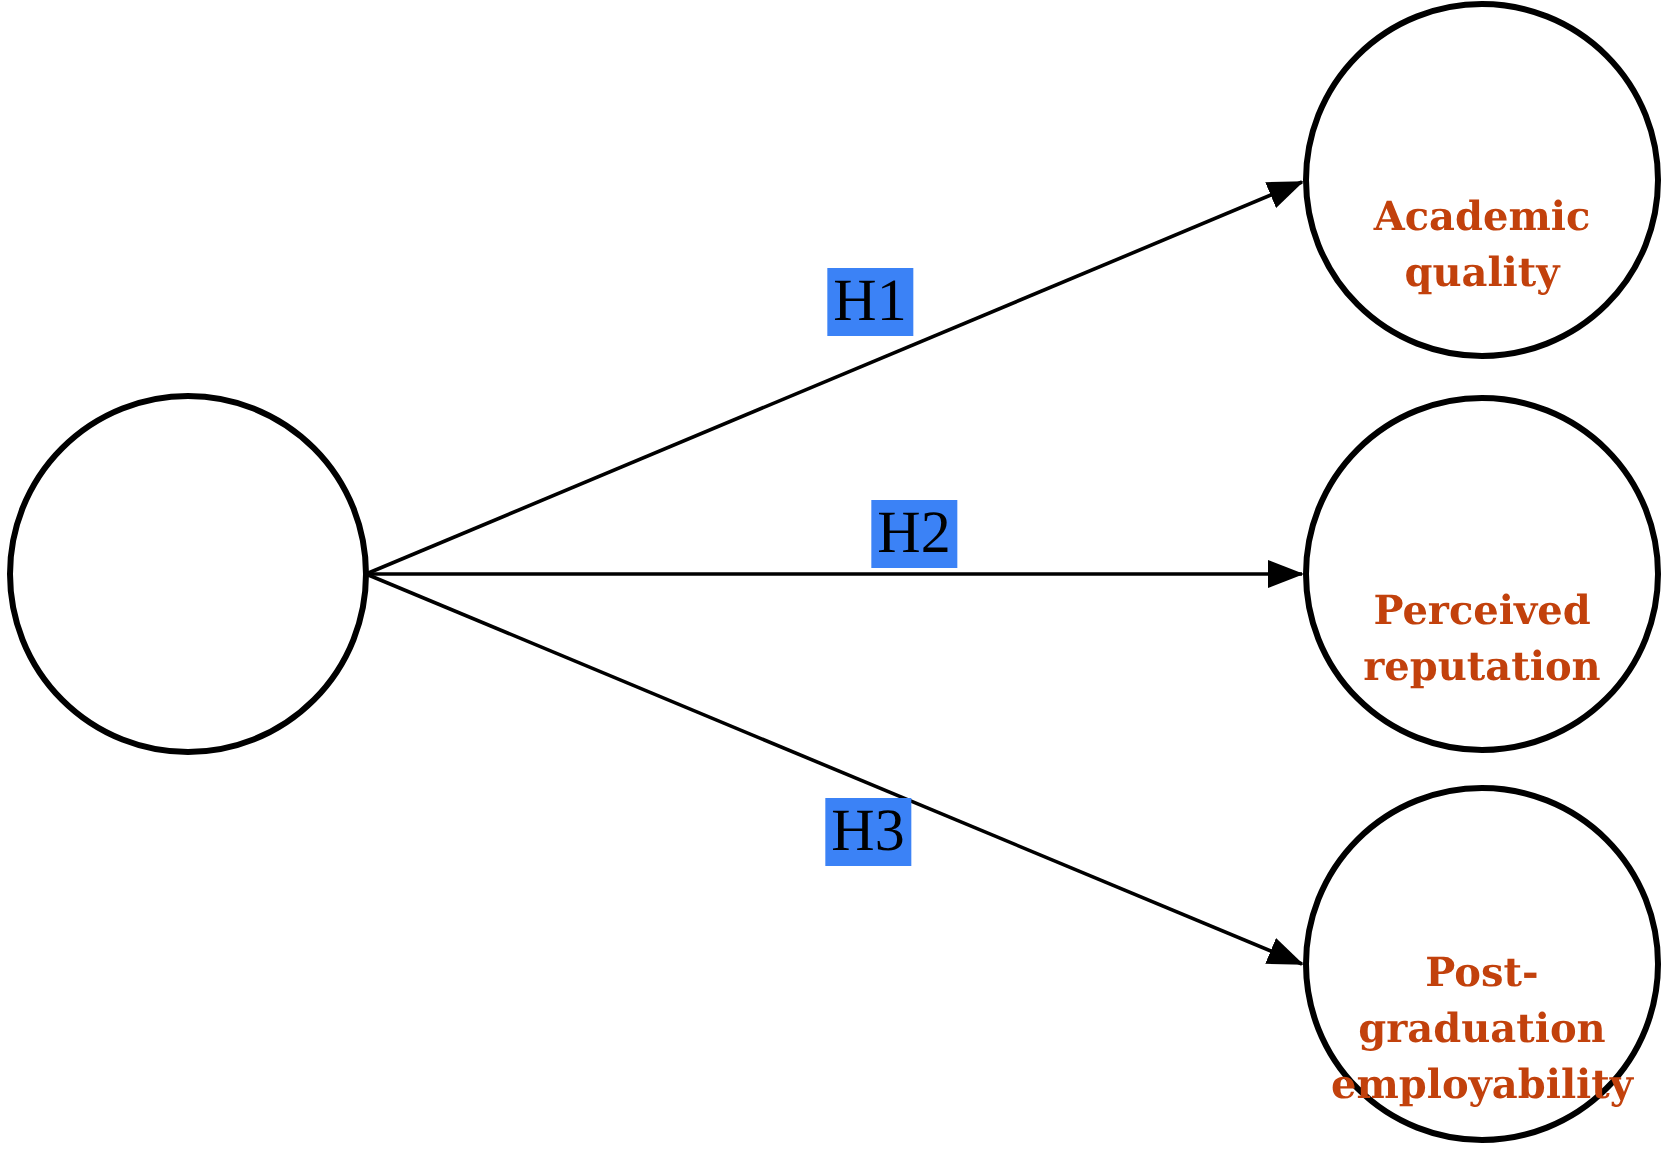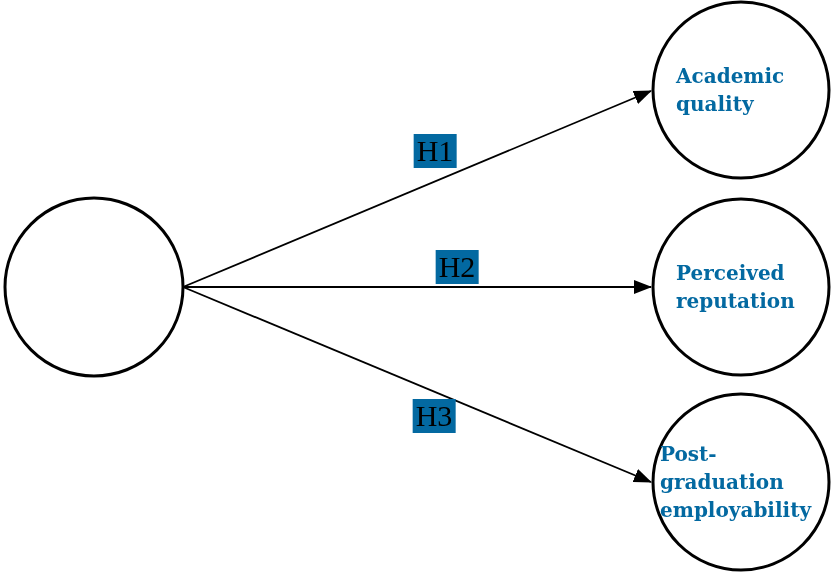--- a/index.html
+++ b/index.html
@@ -8,34 +8,36 @@
     width: 835px;
     height: 576px;
     background: #ffffff;
     overflow: hidden;
     font-family: "DejaVu Serif", serif;
   }
   .diagram-svg { position: absolute; left: 0; top: 0; }
   .node-label {
     position: absolute;
     transform: translate(-50%, -50%);
+    text-align: center;
     font-family: "DejaVu Serif", serif;
     font-weight: bold;
     font-size: 20px;
     line-height: 1.4;
-    color: #0369a1;
+    color: #c2410c;
+    margin-top: 32px;
   }
   .edge-label {
     position: absolute;
     transform: translate(-50%, -50%);
     font-family: "Liberation Serif", serif;
     font-weight: normal;
     font-size: 30px;
     color: #000000;
-    background: #0369a1;
+    background: #3b82f6;
     padding: 0 3px;
   }
 </style>
 </head>
 <body>
 
 <div class="canvas">
 
   <svg class="diagram-svg" width="835" height="576" viewBox="0 0 835 576">
     <defs>

